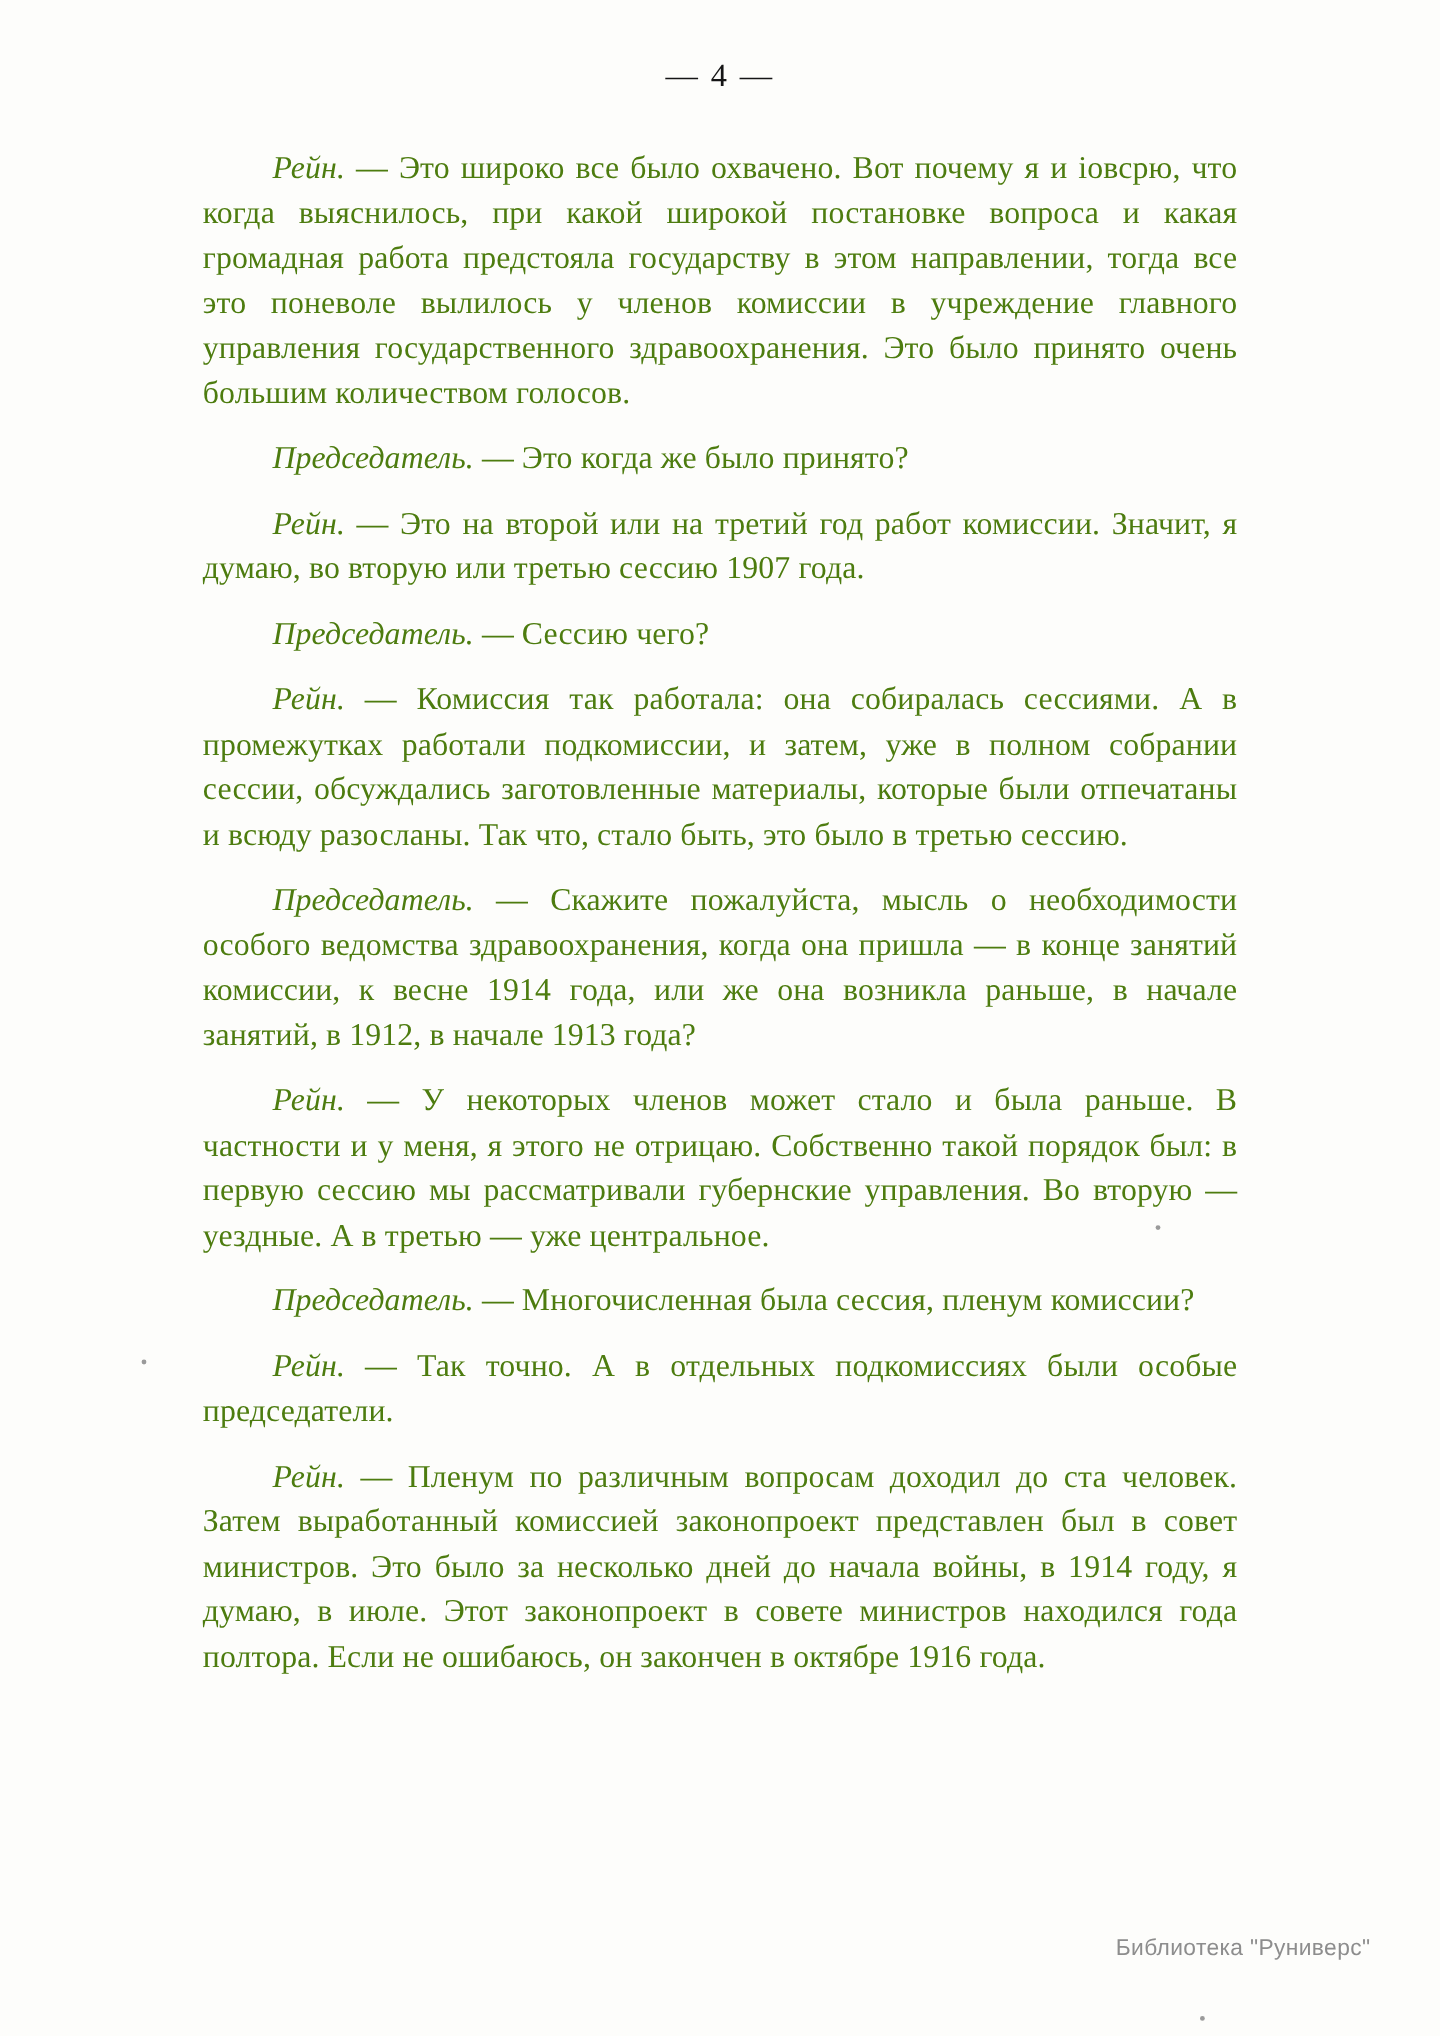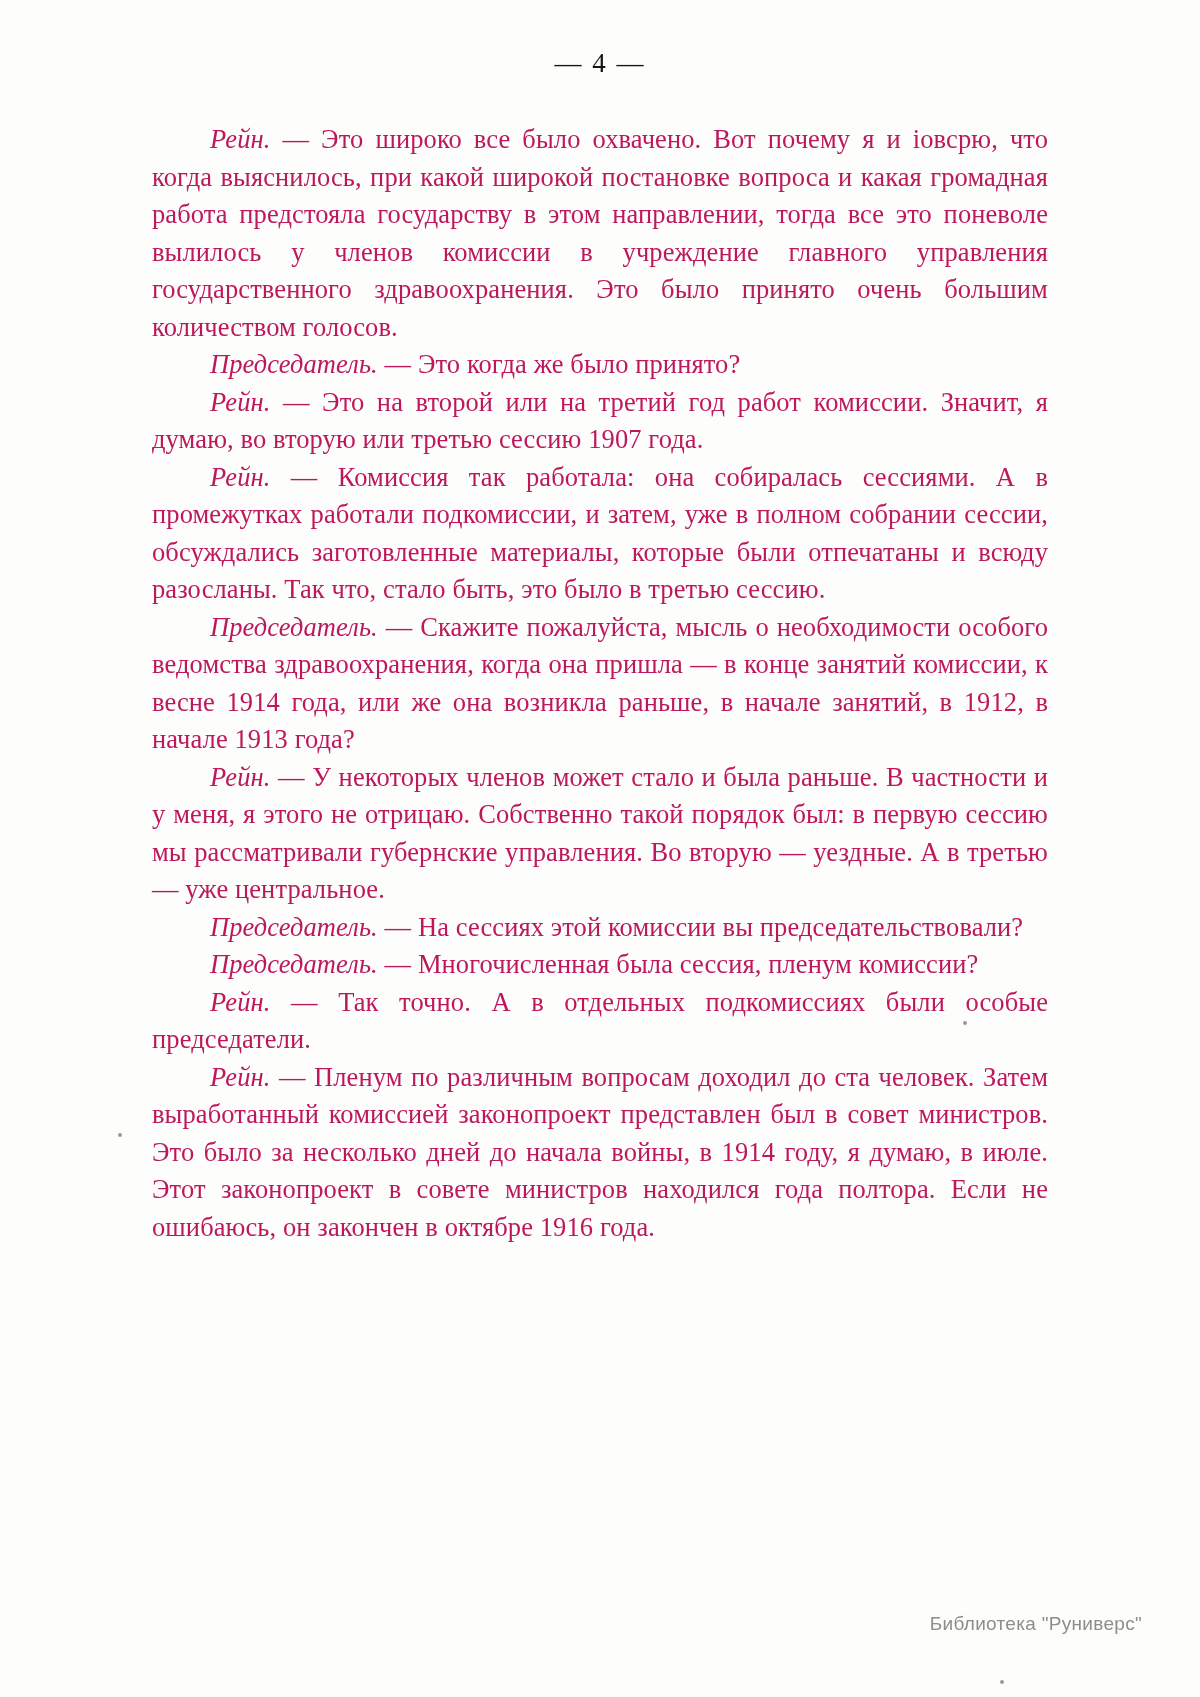--- a/index.html
+++ b/index.html
@@ -21,26 +21,26 @@
     font-size: 27px;
     letter-spacing: 2px;
     padding-top: 48px;
     color: #151515;
     font-family: "Liberation Serif", serif;
   }
   .body-block {
     margin: 42px 152px 0 152px;
   }
   p.para {
-    margin: 0;
+    margin: 17px;
     font-size: 26.5px;
     line-height: 37.5px;
     text-align: justify;
     text-indent: 58px;
-    color: #be185d;
+    color: #4d7c0f;
     letter-spacing: 0.1px;
   }
   .speaker {
     font-style: italic;
   }
   .footer-credit {
     position: absolute;
     right: 58px;
     bottom: 62px;
     font-family: "Liberation Sans", sans-serif;
@@ -65,30 +65,30 @@
   <div class="page-number">— 4 —</div>
 
   <div class="body-block">
 
     <p class="para"><span class="speaker">Рейн.</span><span> — Это широко все было охвачено.  Вот почему я и iовсрю, что когда выяснилось, при какой широкой постановке вопроса и какая громадная работа предстояла государству в этом направлении, тогда все это поневоле вылилось у членов комиссии в учреждение главного управления государственного здравоохранения.  Это было принято очень большим количеством голосов.</span></p>
 
     <p class="para"><span class="speaker">Председатель.</span><span> — Это когда же было принято?</span></p>
 
     <p class="para"><span class="speaker">Рейн.</span><span> — Это на второй или на третий год работ комиссии. Значит, я думаю, во вторую или третью сессию 1907 года.</span></p>
 
+    <p class="para"><span class="speaker">Председатель.</span><span> — Сессию чего?</span></p>
 
     <p class="para"><span class="speaker">Рейн.</span><span> — Комиссия так работала: она собиралась сессиями. А в промежутках работали подкомиссии, и затем, уже в полном собрании сессии, обсуждались заготовленные материалы, которые были отпечатаны и всюду разосланы.  Так что, стало быть, это было в третью сессию.</span></p>
 
 
 
     <p class="para"><span class="speaker">Председатель.</span><span> — Скажите пожалуйста, мысль о необходимости особого ведомства здравоохранения, когда она пришла — в конце занятий комиссии, к весне 1914 года, или же она возникла раньше, в начале занятий, в 1912, в начале 1913 года?</span></p>
 
     <p class="para"><span class="speaker">Рейн.</span><span> — У некоторых членов может стало и была раньше. В частности и у меня, я этого не отрицаю.  Собственно такой порядок был: в первую сессию мы рассматривали губернские управления.  Во вторую — уездные.  А в третью — уже центральное.</span></p>
 
-    <p class="para"><span class="speaker">Председатель.</span><span> — На сессиях этой комиссии вы председательствовали?</span></p>
 
     <p class="para"><span class="speaker">Председатель.</span><span> — Многочисленная    была    сессия,    пленум комиссии?</span></p>
 
     <p class="para"><span class="speaker">Рейн.</span><span> — Так точно.  А в отдельных подкомиссиях были особые председатели.</span></p>
 
     <p class="para"><span class="speaker">Рейн.</span><span> — Пленум по различным вопросам доходил до ста человек.  Затем выработанный комиссией законопроект представлен был в совет министров.  Это было за несколько дней до начала войны, в 1914 году, я думаю, в июле.  Этот законопроект в совете министров находился года полтора.  Если не ошибаюсь, он закончен в октябре 1916 года.</span></p>
 
 
   </div>
 

